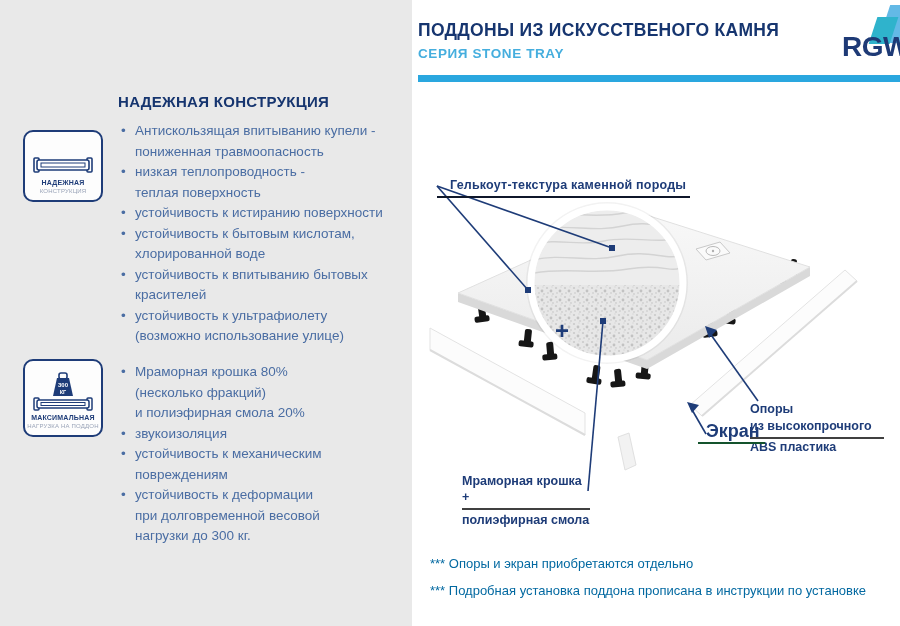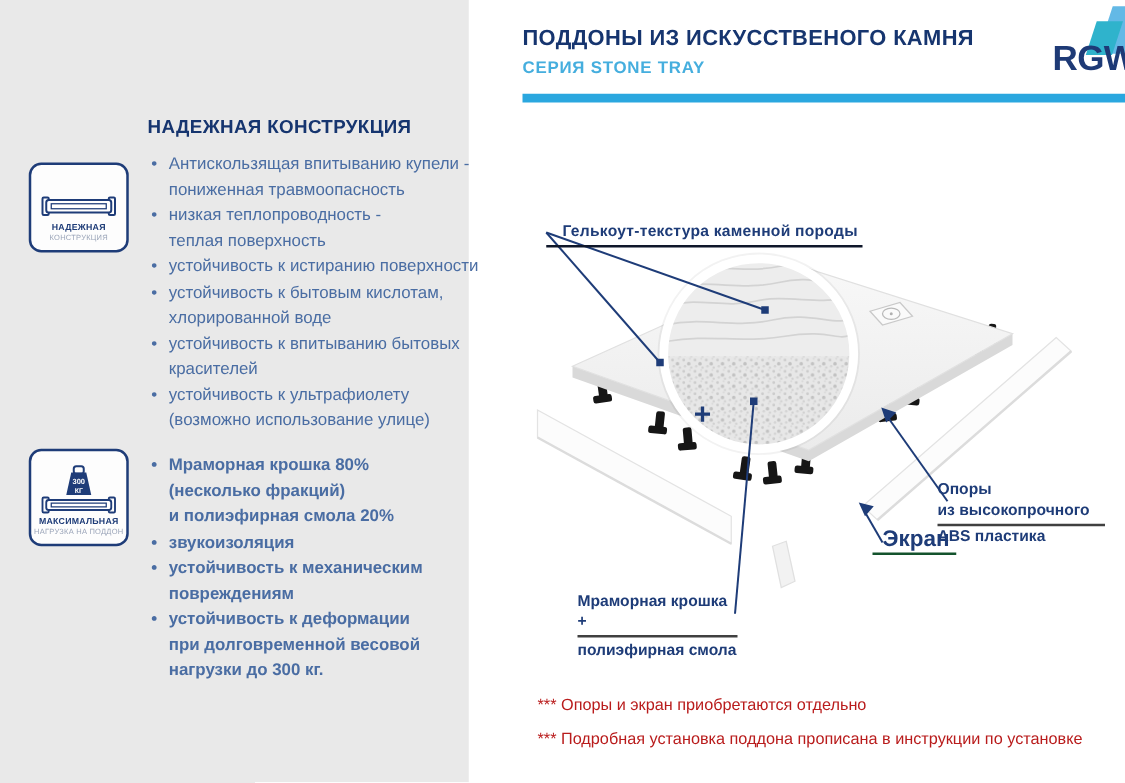--- a/index.html
+++ b/index.html
@@ -1,27 +1,27 @@
 <!DOCTYPE html>
 <html><head>
 <meta charset="utf-8">
 <style>
   html,body{margin:0;padding:0;background:#fff;}
   .page{position:relative;width:900px;height:626px;background:#ffffff;overflow:hidden;
         font-family:"Liberation Sans", sans-serif;}
   
-  .left-panel{position:absolute;left:0;top:0;width:375px;height:626px;background:#e9e9e9;}
+  .left-panel{position:absolute;left:0;top:0;width:412px;height:626px;background:#e9e9e9;}
   .panel-title{position:absolute;left:118px;top:93px;font-size:15px;font-weight:bold;
                color:#16356f;letter-spacing:.3px;}
   .feature-list{position:absolute;left:121px;width:272px;margin:0;padding:0;list-style:none;}
   .feature-list li{position:relative;padding-left:14px;font-size:13.5px;line-height:20.5px;
                    color:#4a6da3;white-space:pre-line;}
   .feature-list li::before{content:"•";position:absolute;left:0;top:0;color:#4a6da3;}
   .list-1{top:121px;}
-  .list-2{top:362px;font-weight:bold;}
+  .list-2{top:362px;}
   .badge{position:absolute;left:23px;width:80px;background:#fdfdfd;border:2px solid #1e3c78;
          border-radius:10px;display:flex;flex-direction:column;align-items:center;
          justify-content:flex-end;box-sizing:border-box;padding-bottom:5px;}
   .badge-1{top:130px;height:72px;}
   .badge-2{top:359px;height:78px;}
   .badge svg{display:block;}
   .badge-line1{font-size:7px;font-weight:bold;color:#1e3c78;line-height:8px;letter-spacing:.2px;}
   .badge-line2{font-size:6px;color:#9aa4b8;line-height:8px;letter-spacing:.2px;}
   
   .header-title{position:absolute;left:418px;top:20px;font-size:17.5px;font-weight:800;
@@ -35,27 +35,27 @@
   .logo-shape-teal{position:absolute;left:31px;top:12px;width:21px;height:27px;
                    background:#2fb3cc;transform:skewX(-18deg);}
   .logo-text{position:absolute;left:0px;top:26px;font-size:28px;font-weight:800;
              color:#1e3a76;letter-spacing:-.5px;}
   
   .diagram-svg{position:absolute;left:428px;top:115px;}
   .dlabel{position:absolute;color:#1e3c78;font-weight:bold;font-size:12.5px;line-height:15px;}
   .u{border-bottom:2px solid #404040;padding-bottom:2px;}
   .label-gelcoat{left:437px;top:150px;padding:0 4px 3px 13px;border-bottom:2px solid #0f172a;
                  letter-spacing:.2px;margin-top:28px;}
-  .label-supports{left:750px;top:383px;width:134px;line-height:17px;}
+  .label-supports{left:750px;top:401px;width:134px;line-height:17px;}
   .label-screen{left:698px;top:424px;font-size:18px;padding:0 5px 3px 8px;
                 border-bottom:2px solid #14532d;}
   .label-marble{left:462px;top:473px;width:128px;line-height:16px;}
   .label-marble .u{display:block;padding-bottom:3px;margin-bottom:2px;}
   
-  .footnote{position:absolute;left:430px;font-size:13px;color:#b91c1c;}
+  .footnote{position:absolute;left:430px;font-size:13px;color:#0369a1;}
   .footnote-1{top:556px;}
   .footnote-2{top:583px;}
 </style>
 </head>
 <body>
 
 <div class="page">
 
   <div class="left-panel">
     <div class="panel-title">НАДЕЖНАЯ КОНСТРУКЦИЯ</div>

